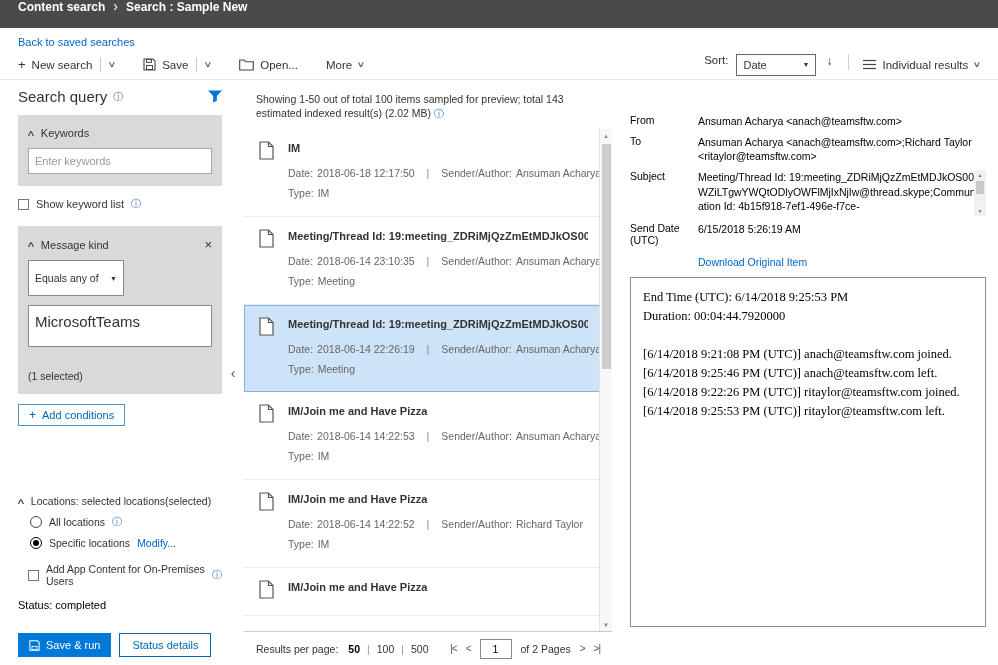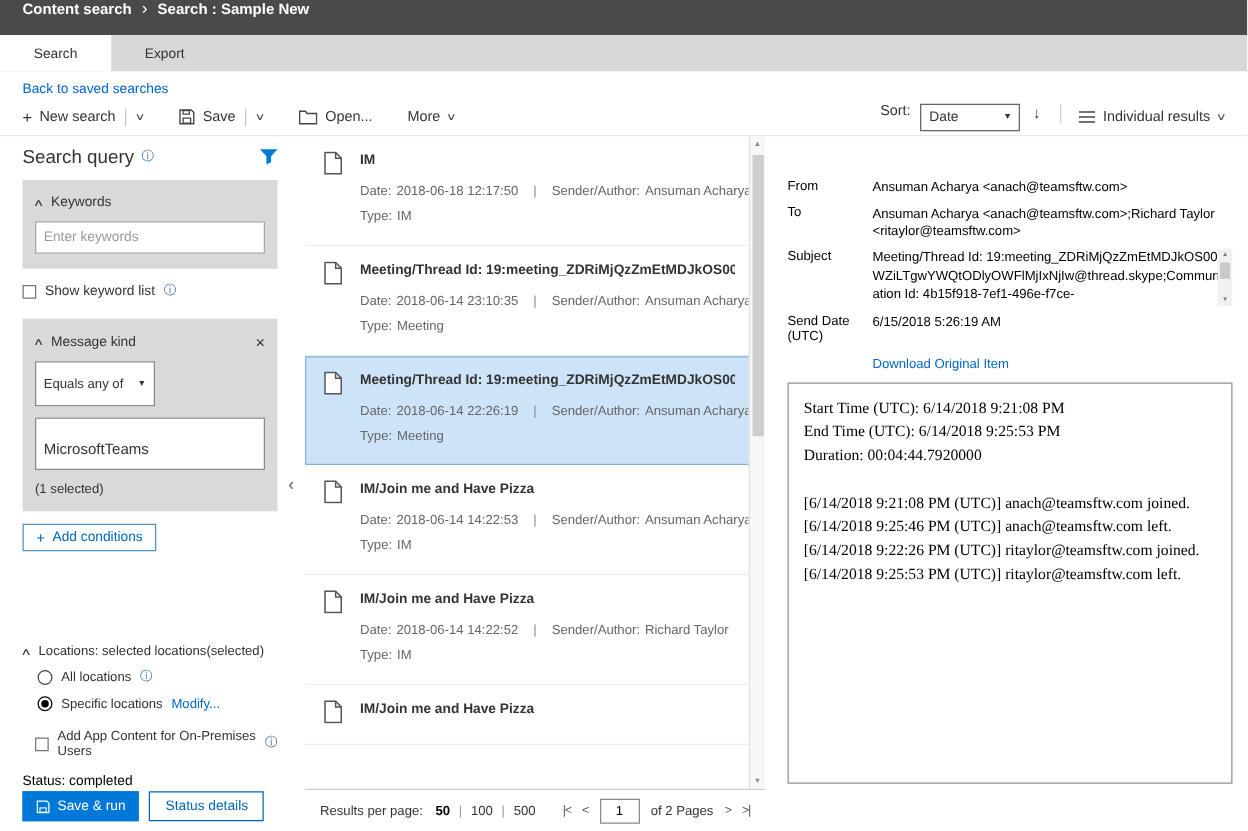--- a/index.html
+++ b/index.html
@@ -45,32 +45,32 @@
   .info{font-family:"DejaVu Sans",sans-serif;font-size:10px;color:#3b6ea5;line-height:1;cursor:pointer}
   .graybox{background:#d9d9d9;padding:12px 10px;margin-bottom:10px;flex:none}
   .gb-head{display:flex;align-items:center;gap:7px;font-size:11px;color:#333;cursor:pointer}
   .chev{font-size:8px;color:#444;transform:scaleX(1.6);display:inline-block}
   .close{margin-left:auto;font-size:13px;color:#333;cursor:pointer;line-height:1}
   .kw-input{width:100%;height:26px;border:1px solid #a6a6a6;background:#fff;margin-top:9px;font-size:11px;padding:0 6px;font-family:inherit;color:#333}
   .kw-input::placeholder{color:#999}
   .checkrow{display:flex;align-items:center;gap:7px;font-size:11px;color:#333;margin:2px 0 16px;cursor:pointer}
   .cb{width:11px;height:11px;border:1px solid #767676;background:#fff;flex:none}
   .mk-select{width:96px;height:22px;background:#fff;border:1px solid #8a8a8a;display:flex;align-items:center;justify-content:space-between;font-size:10.5px;padding:17px 6px;margin:9px 0;cursor:pointer}
-  .mk-value{height:42px;background:#fff;border:1px solid #8a8a8a;font-size:12px;padding:17px 6px;margin-bottom:9px;cursor:text}
+  .mk-value{height:42px;background:#fff;border:1px solid #8a8a8a;font-size:15px;padding:7px 6px;margin-bottom:23px;cursor:text}
   .mk-count{font-size:10.5px;color:#333}
   .add-cond{display:inline-flex;align-items:center;gap:6px;border:1px solid #4f90cd;background:#fff;color:#0067b8;font-size:11px;padding:4px 10px;font-family:inherit;cursor:pointer;width:fit-content}
   .plus-blue{color:#0067b8;font-size:12px;line-height:1}
   .flex-spacer{flex:1;min-height:8px}
   .loc-head{display:flex;align-items:center;gap:7px;font-size:10.5px;margin-bottom:9px;cursor:pointer}
   .radio-row{display:flex;align-items:center;gap:7px;font-size:10.5px;margin:0 0 9px 12px;cursor:pointer}
   .radio{width:12px;height:12px;border:1px solid #444;border-radius:50%;background:#fff;flex:none;position:relative}
   .radio.sel{border-color:#000}
   .radio.sel::after{content:"";position:absolute;inset:2px;background:#000;border-radius:50%}
   .checkrow.onprem{margin:5px 0 10px 10px;font-size:10.5px}
-  .status-text{font-size:11px;margin:2px 0 2px;color:#000}
+  .status-text{font-size:11px;margin:2px 0 22px;color:#000}
   .btn-row{display:flex;gap:8px;padding-bottom:8px;flex:none}
   .btn-primary{background:#0078d7;border:1px solid #0078d7;color:#fff;font-size:11px;padding:5px 10px;display:inline-flex;align-items:center;gap:6px;font-family:inherit;cursor:pointer}
   .btn-outline{background:#fff;border:1px solid #0067b8;color:#0067b8;font-size:11px;padding:5px 12px;font-family:inherit;cursor:pointer}
 
   
   .collapse-strip{width:22px;flex:none;display:flex;align-items:center;justify-content:center;color:#555;font-size:14px;cursor:pointer}
 
   
   .middle{width:368px;flex:none;display:flex;flex-direction:column;min-height:0}
   .summary{font-size:10.5px;color:#333;padding:12px 8px 9px 12px;line-height:1.35;flex:none}
@@ -117,24 +117,20 @@
 <body>
 
 <div class="app">
 
   <header class="topbar">
     <span class="crumb">Content search</span>
     <span class="crumb-sep">›</span>
     <span class="crumb">Search : Sample New</span>
   </header>
 
-  <nav class="tabs">
-    <div class="tab active">Search</div>
-    <div class="tab">Export</div>
-  </nav>
 
   <div class="backrow">
     <a class="link">Back to saved searches</a>
   </div>
 
   <div class="toolbar">
     <div class="tb-btn">
       <span class="plus">+</span>
       <span>New search</span>
       <span class="tb-sep"></span>
@@ -272,20 +268,24 @@
           <span>Status details</span>
         </button>
       </div>
     </aside>
 
     <div class="collapse-strip">
       <span>‹</span>
     </div>
 
     <section class="middle">
+      <div class="summary">
+        <span>Showing 1-50 out of total 100 items sampled for preview; total 143 estimated indexed result(s) (2.02 MB)</span>
+        <span class="info">ⓘ</span>
+      </div>
 
       <div class="list">
 
         <div class="item">
           <span class="doc"><svg width="15" height="19" viewBox="0 0 15 19">
                 <path d="M1 1h8.5L14 5.5V18H1z" fill="#fff" stroke="#555" stroke-width="1.2"></path>
                 <path d="M9.5 1v4.5H14" fill="none" stroke="#555" stroke-width="1.2"></path>
               </svg></span>
           <div class="item-title">IM</div>
           <div class="item-meta">
@@ -426,21 +426,20 @@
             <span class="ms-arrow ms-down">▼</span>
           </div>
         </div>
         <div class="f-label">Send Date (UTC)</div>
         <div class="f-value">6/15/2018 5:26:19 AM</div>
       </div>
 
       <a class="link dl">Download Original Item</a>
 
       <div class="body-box">
-        <div class="body-line">Start Time (UTC): 6/14/2018 9:21:08 PM</div>
         <div class="body-line">End Time (UTC): 6/14/2018 9:25:53 PM</div>
         <div class="body-line">Duration: 00:04:44.7920000</div>
         <div class="body-line"></div>
         <div class="body-line">[6/14/2018 9:21:08 PM (UTC)] anach@teamsftw.com joined.</div>
         <div class="body-line">[6/14/2018 9:25:46 PM (UTC)] anach@teamsftw.com left.</div>
         <div class="body-line">[6/14/2018 9:22:26 PM (UTC)] ritaylor@teamsftw.com joined.</div>
         <div class="body-line">[6/14/2018 9:25:53 PM (UTC)] ritaylor@teamsftw.com left.</div>
       </div>
     </section>
 

